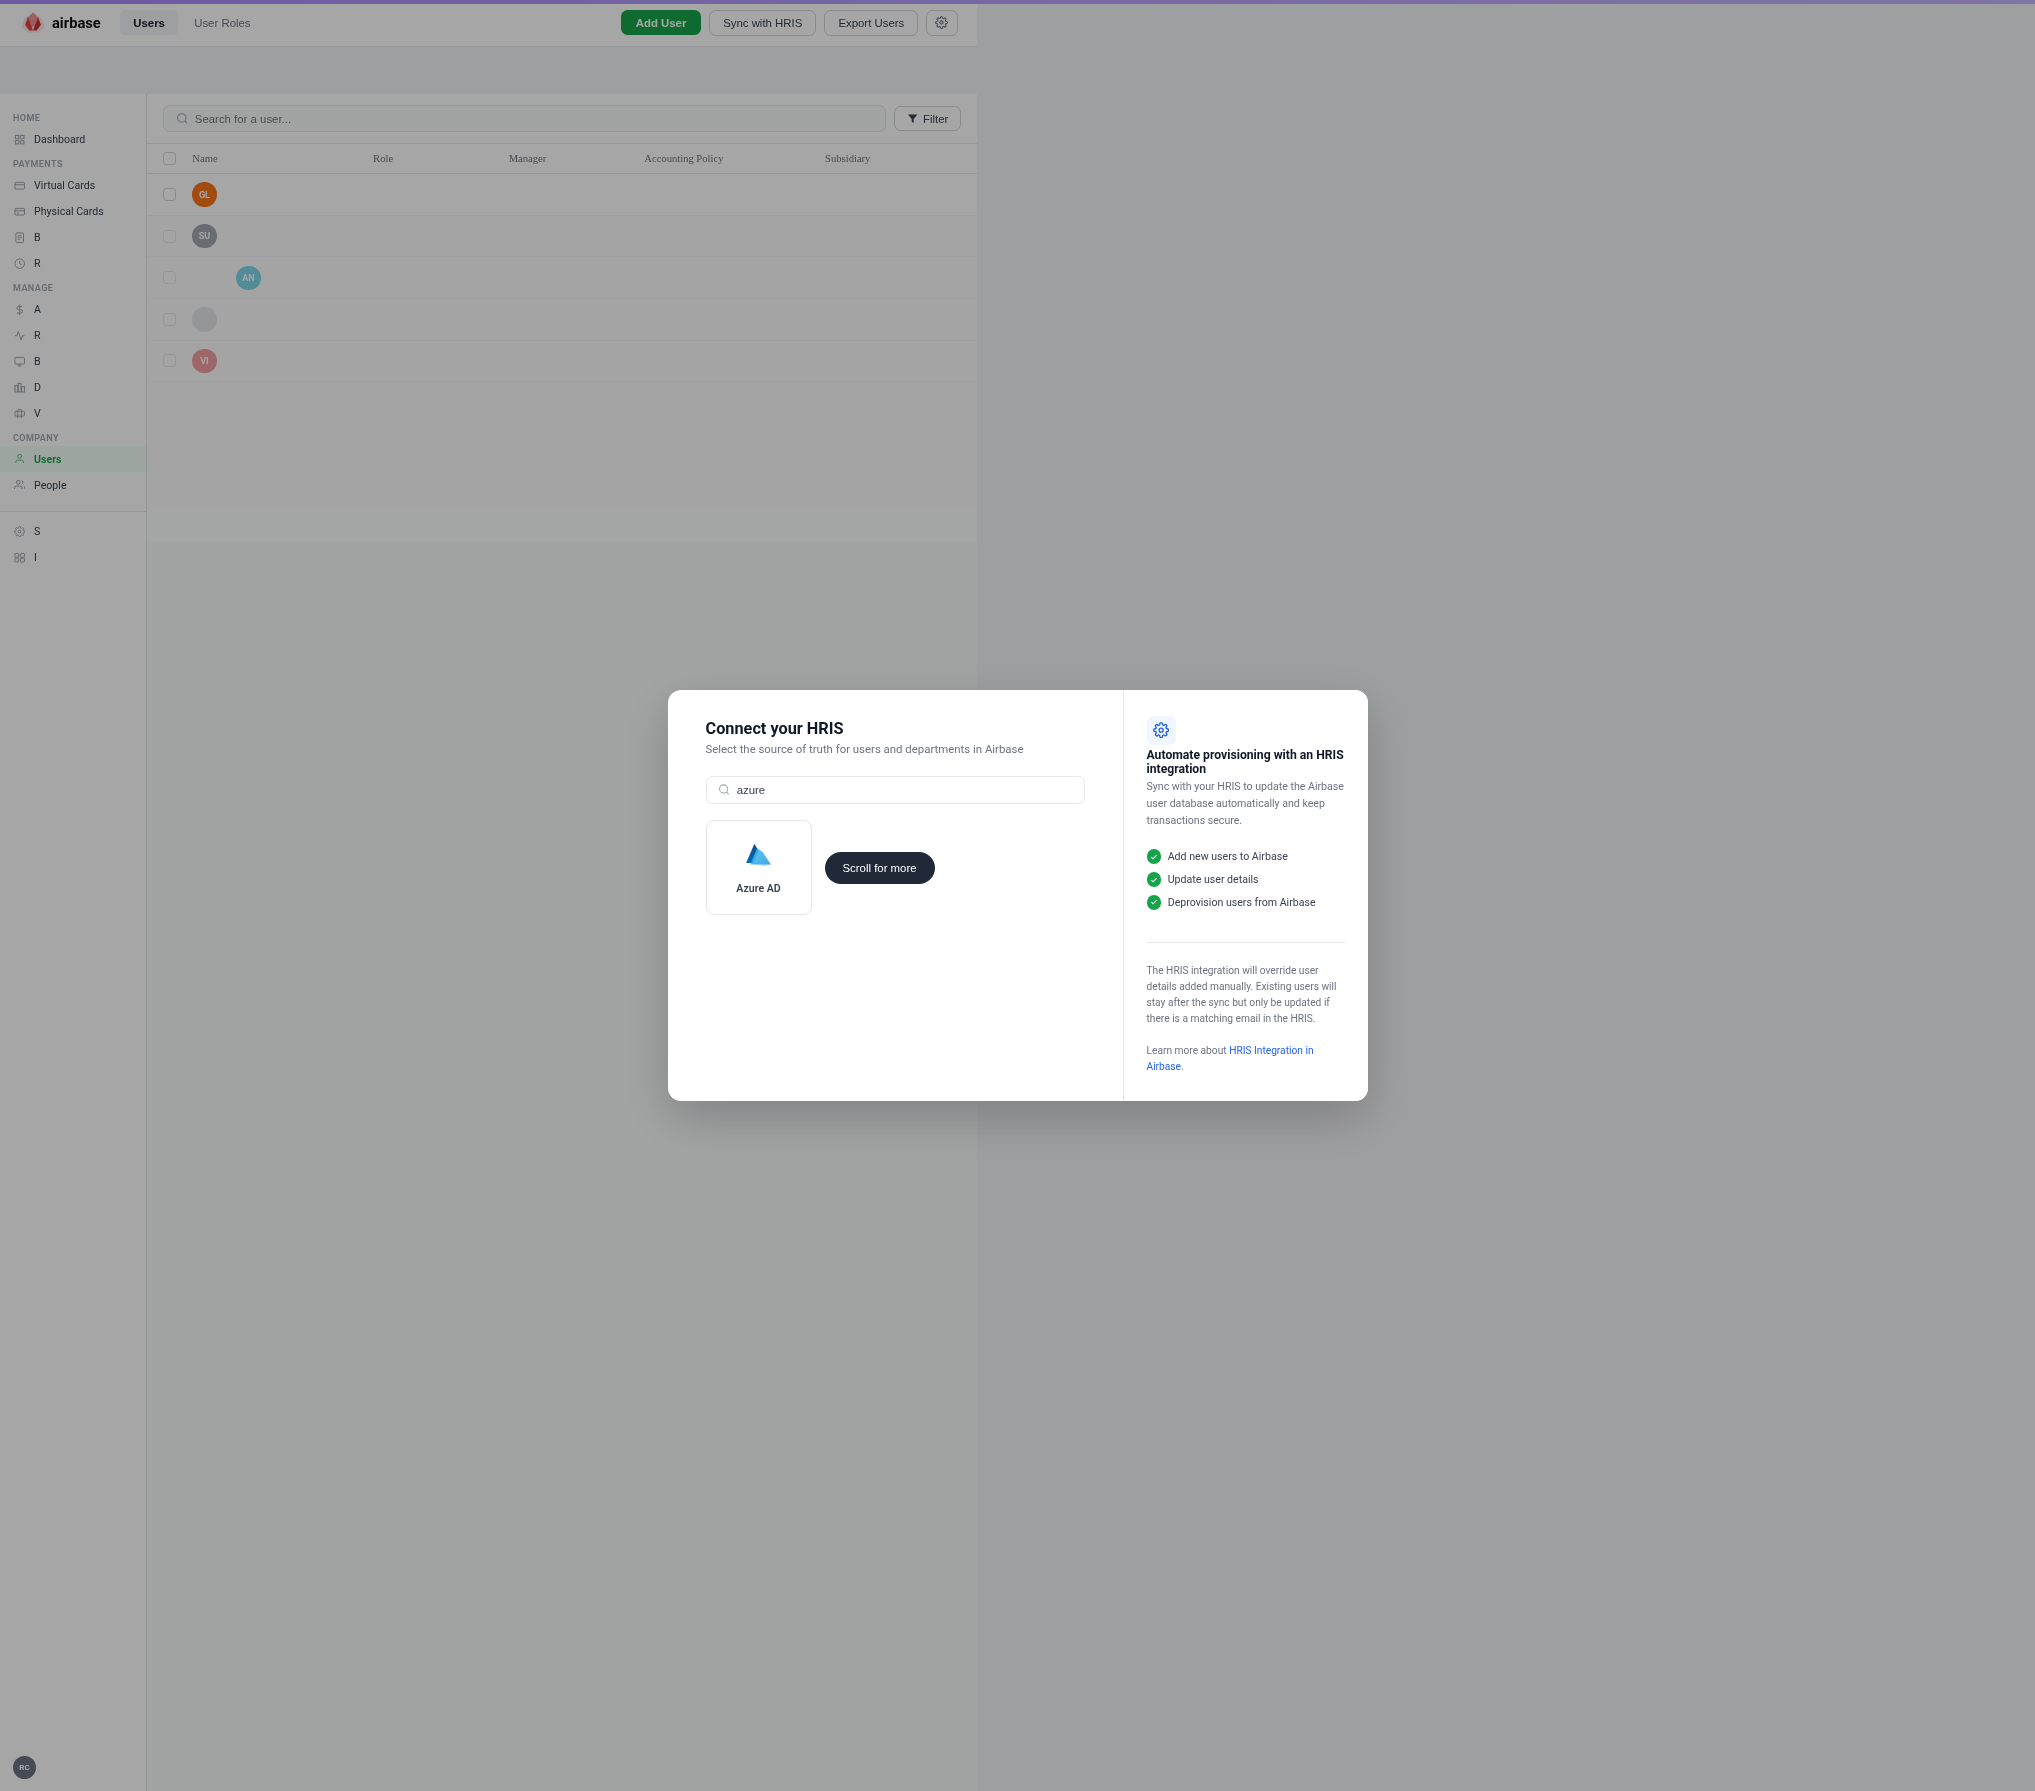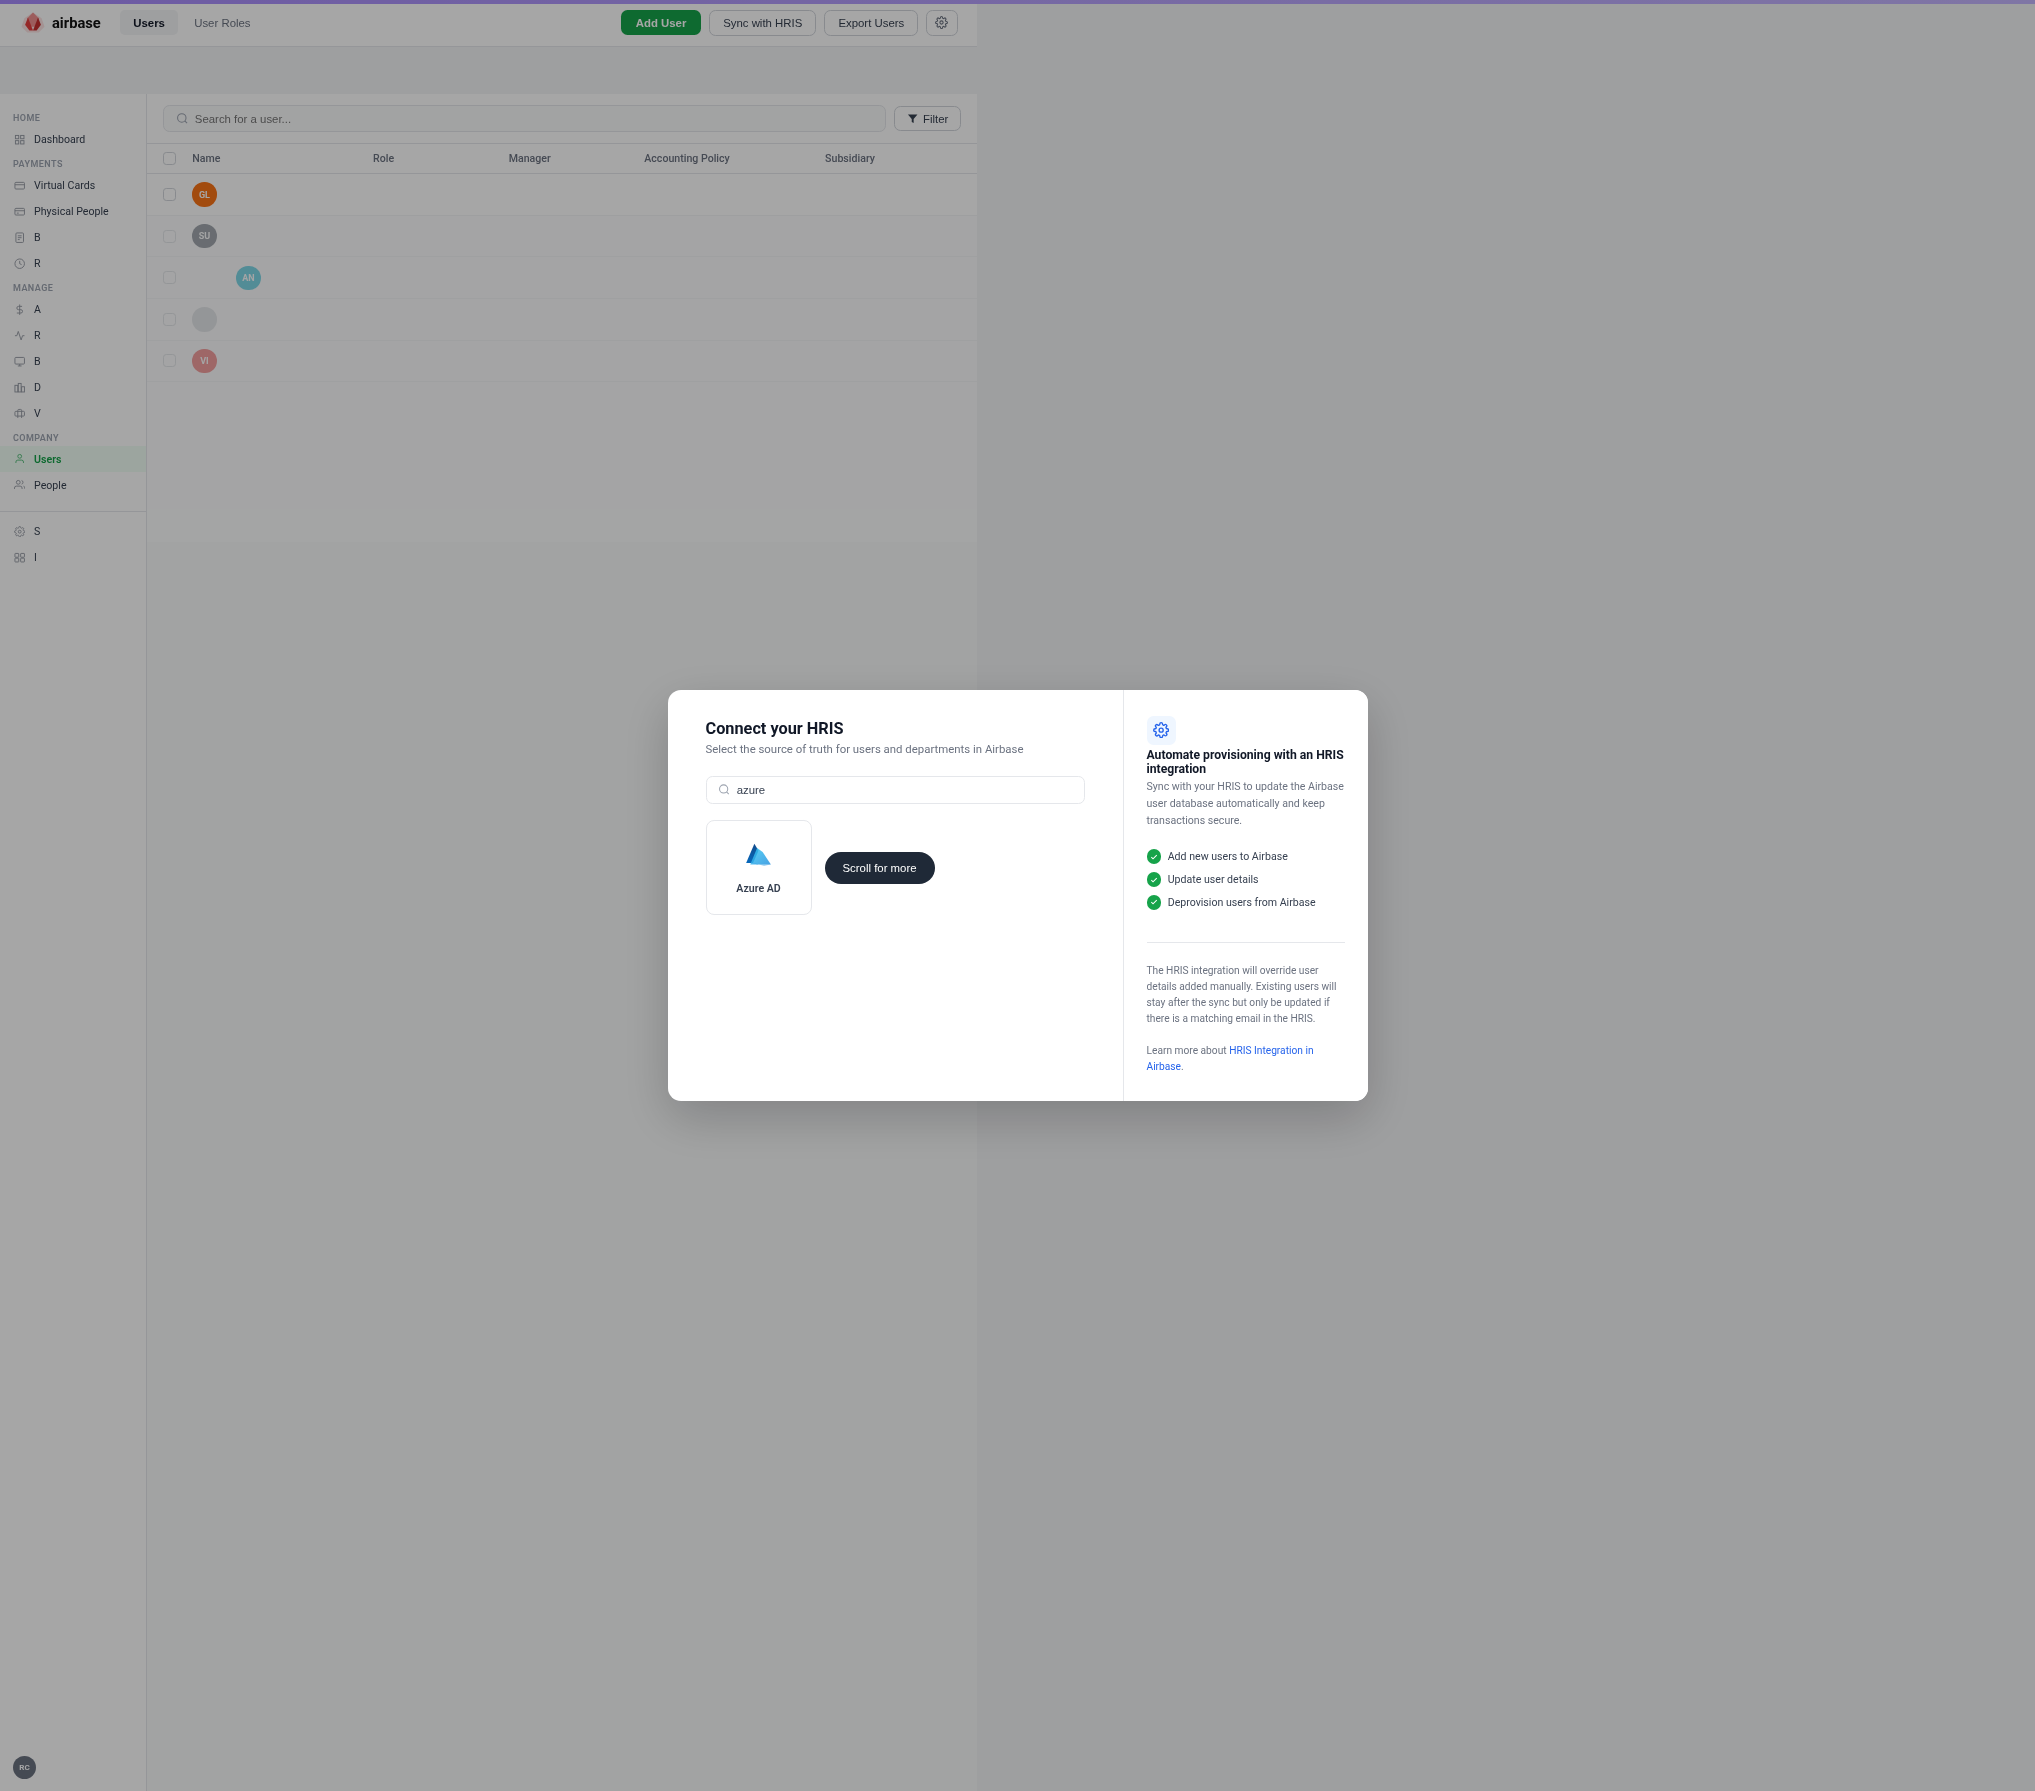--- a/index.html
+++ b/index.html
@@ -197,20 +197,21 @@
     .table-header {
       display: grid;
       grid-template-columns: 29px 2fr 1.5fr 1.5fr 2fr 1.5fr;
       align-items: center;
       padding: 8.1px 16.3px;
       background: #fff;
       border-bottom: 0.8px solid #e5e7eb;
       font-size: 10.6px;
       color: #6b7280;
       font-weight: 500;
+      font-family: Liberation Serif, serif;
     }
     .table-row {
       display: grid;
       grid-template-columns: 29px 2fr 1.5fr 1.5fr 2fr 1.5fr;
       align-items: center;
       padding: 8.1px 16.3px;
       background: #fff;
       border-bottom: 0.8px solid #f3f4f6;
     }
     .user-avatar {
@@ -480,21 +481,21 @@
       <span>Virtual Cards</span>
     </div>
     <div class="sidebar-item">
       <span class="sidebar-icon">
         <svg width="11.4" height="11.4" viewBox="0 0 24 24" fill="none" stroke="#6b7280" stroke-width="2">
             <rect x="2" y="5" width="20" height="14" rx="2"></rect>
             <line x1="2" y1="10" x2="22" y2="10"></line>
             <line x1="6" y1="15" x2="10" y2="15"></line>
           </svg>
       </span>
-      <span>Physical People</span>
+      <span>Physical Cards</span>
     </div>
     <div class="sidebar-item">
       <span class="sidebar-icon">
         <svg width="11.4" height="11.4" viewBox="0 0 24 24" fill="none" stroke="#6b7280" stroke-width="2">
             <rect x="4" y="2" width="16" height="20" rx="2"></rect>
             <line x1="8" y1="8" x2="16" y2="8"></line>
             <line x1="8" y1="12" x2="16" y2="12"></line>
             <line x1="8" y1="16" x2="12" y2="16"></line>
           </svg>
       </span>

